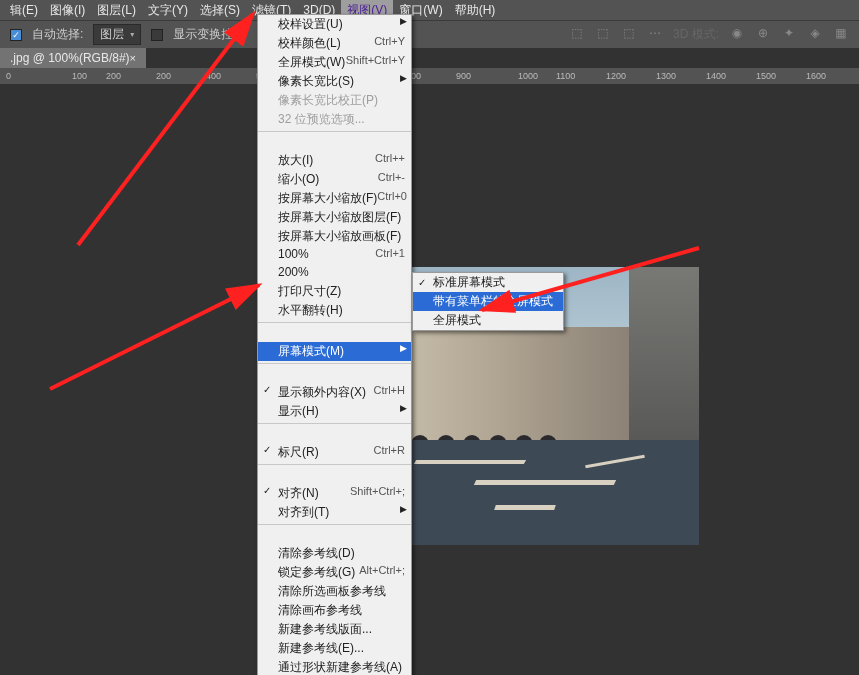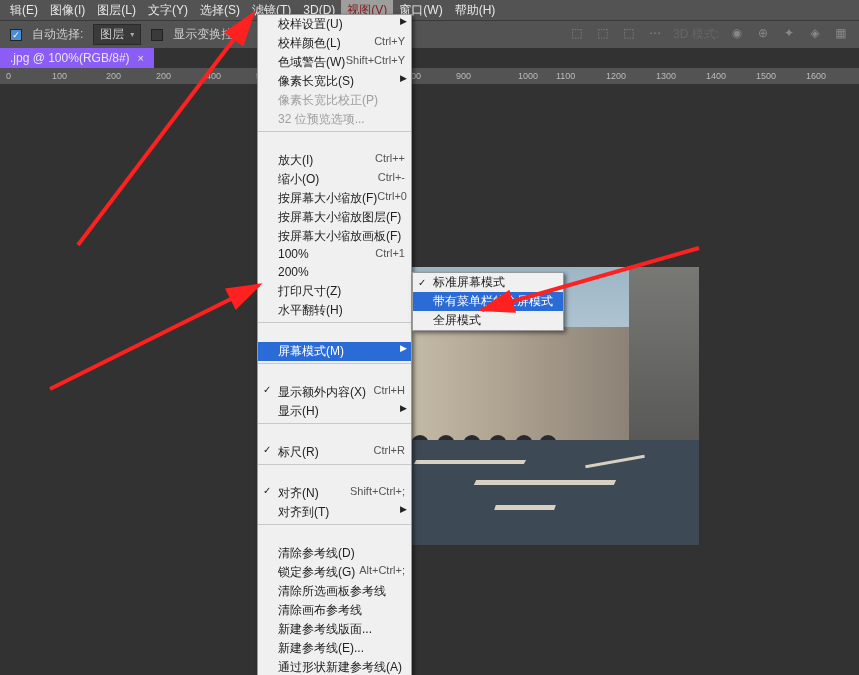--- a/index.html
+++ b/index.html
@@ -1,28 +1,28 @@
 <!DOCTYPE html>
 <html><head>
 <meta charset="utf-8">
 <style>
 * { margin:0; padding:0; box-sizing:border-box; font-family:"Microsoft YaHei",Arial,sans-serif; }
 body { width:859px; height:675px; background:#323232; overflow:hidden; position:relative; color:#ccc; font-size:12px; }
 .menubar { height:20px; background:#535353; display:flex; align-items:center; padding-left:4px; }
 .menubar .mitem { padding:2px 6px; color:#e8e8e8; cursor:default; }
-.menubar .mitem.active { background:#9e9e9e; color:#7f1d1d;text-decoration:underline; }
+.menubar .mitem.active { background:#9e9e9e; color:#4c1d95;text-decoration:underline; }
 .optbar { height:28px; background:#535353; border-top:1px solid #3a3a3a; display:flex; align-items:center; padding-left:10px; gap:10px; }
 .chk { width:12px; height:12px; border:1px solid #222; background:#478dd8; display:inline-flex; align-items:center; justify-content:center; color:#fff; font-size:9px; }
 .chk.off { background:#3a3a3a; color:transparent; }
 .sel { background:#3a3a3a; border:1px solid #2a2a2a; padding:1px 6px; color:#ccc; display:flex; align-items:center; gap:6px; }
 .sel::after { content:'▾'; font-size:8px; color:#aaa; }
 .toolbar-icons { display:flex; gap:10px; margin-left:auto; margin-right:10px; color:#888; }
 .toolbar-icons span { width:16px; text-align:center; }
 .tabrow { height:20px; background:#323232; display:flex; }
-.tab { background:#8b5cf6; padding:2px 10px; color:#e8e8e8; display:flex; align-items:center; gap:8px; }
+.tab { background:#737373; padding:2px 10px; color:#e8e8e8; display:flex; align-items:center; gap:0; }
 .ruler { height:16px; background:#535353; position:relative; font-size:9px; color:#bbb; }
 .ruler .tick { position:absolute; top:3px; }
 .photo { position:absolute; left:405px; top:267px; width:294px; height:278px; background:linear-gradient(180deg,#a8bcc8 0%,#b9cdd8 30%,#aab5b5 55%,#4a5560 100%); overflow:hidden; }
 .photo .sky { position:absolute; left:0; top:0; right:0; height:135px; background:linear-gradient(180deg,#9db5c5 0%,#c5d6de 100%); }
 .photo .bld-r { position:absolute; right:0; top:0; width:70px; height:100%; background:linear-gradient(180deg,#787875 0%,#5a5a58 60%,#3a3838 100%); }
 .photo .colonnade { position:absolute; left:0; top:60px; width:230px; height:140px; background:linear-gradient(90deg,#c4bba8 0%,#b0a592 40%,#8a8075 100%); }
 .photo .colonnade .arch { position:absolute; bottom:0; width:18px; height:32px; background:#2a2a2e; border-radius:9px 9px 0 0; }
 .photo .road { position:absolute; left:0; bottom:0; width:100%; height:105px; background:#3e4956; }
 .photo .road .line { position:absolute; background:#d8d0c0; }
 .dropdown { position:absolute; left:257px; top:14px; width:155px; background:#f0f0f0; color:#222; border:1px solid #999; box-shadow:2px 2px 4px rgba(0,0,0,.5); }
@@ -78,21 +78,21 @@
 
 <div class="tabrow">
   <div class="tab">
     <span>.jpg @ 100%(RGB/8#)</span>
     <span style="font-size:11px">×</span>
   </div>
 </div>
 
 <div class="ruler" id="ruler">
     <span class="tick" style="left: 6px;">0</span>
-    <span class="tick" style="left: 52px;">100</span>
+    <span class="tick" style="left: 72px;">100</span>
     <span class="tick" style="left: 106px;">200</span>
     <span class="tick" style="left: 156px;">200</span>
     <span class="tick" style="left: 206px;">400</span>
     <span class="tick" style="left: 256px;">500</span>
     <span class="tick" style="left: 306px;">600</span>
     <span class="tick" style="left: 356px;">700</span>
     <span class="tick" style="left: 406px;">800</span>
     <span class="tick" style="left: 456px;">900</span>
     <span class="tick" style="left: 518px;">1000</span>
     <span class="tick" style="left: 556px;">1100</span>
@@ -127,21 +127,21 @@
 <div class="dropdown" id="dropdown">
     <div class="row">
       <span class="lbl">校样设置(U)</span>
       <span class="arr">▶</span>
     </div>
     <div class="row">
       <span class="lbl">校样颜色(L)</span>
       <span class="cut">Ctrl+Y</span>
     </div>
     <div class="row">
-      <span class="lbl">色域警告(W)</span>
+      <span class="lbl">全屏模式(W)</span>
       <span class="cut">Shift+Ctrl+Y</span>
     </div>
     <div class="row">
       <span class="lbl">像素长宽比(S)</span>
       <span class="arr">▶</span>
     </div>
     <div class="row dis">
       <span class="lbl">像素长宽比校正(P)</span>
     </div>
     <div class="row dis">

